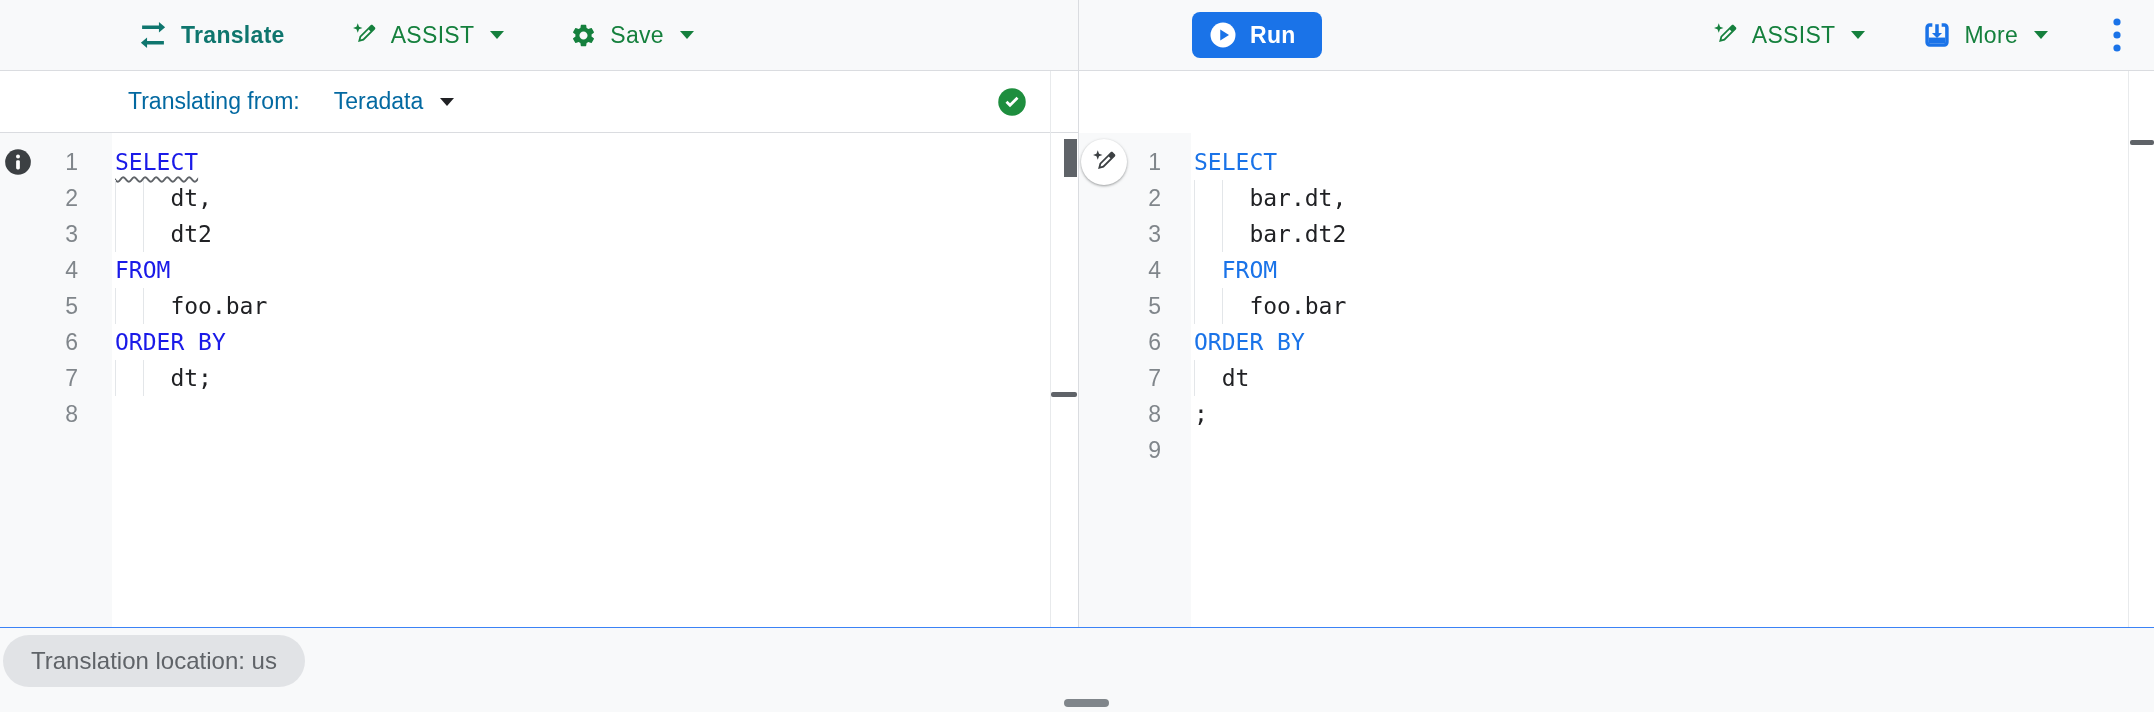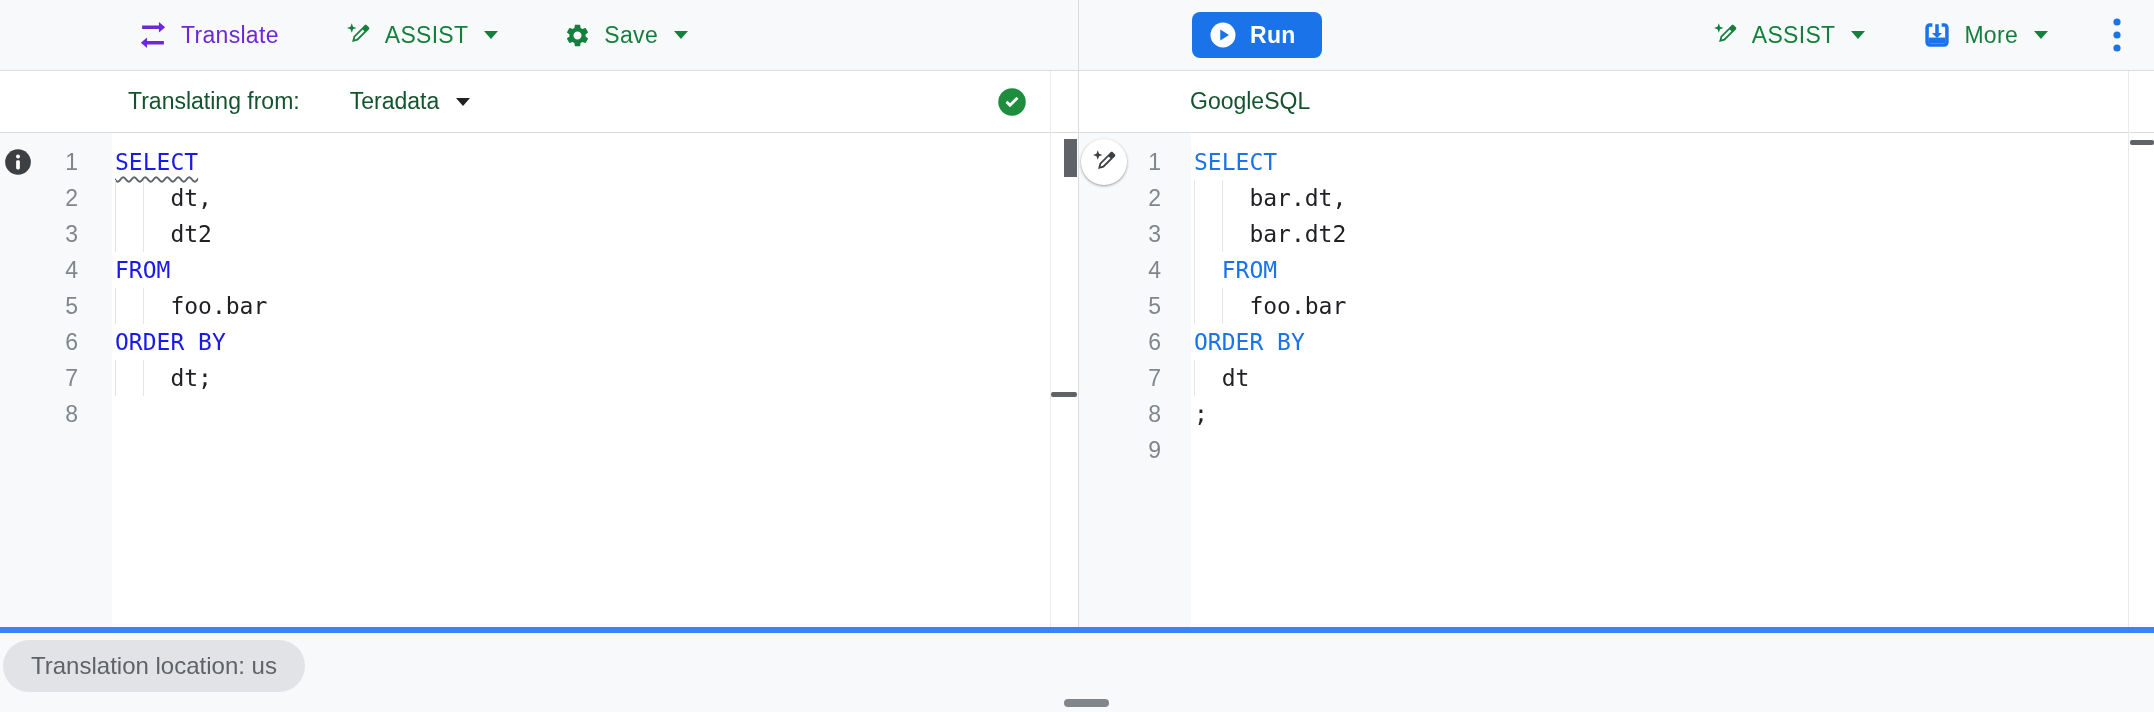--- a/index.html
+++ b/index.html
@@ -14,39 +14,39 @@
     background:#f8f9fa; border-bottom:1px solid #dadce0;
     display:flex; align-items:center;
   }
   .tb-left{ display:flex; align-items:center; gap:66px; padding-left:138px; width:1078px; flex:none; }
   .tb-right{ display:flex; align-items:center; flex:1; padding-right:26px; }
   .tb-btn{
     display:flex; align-items:center; gap:13px; cursor:pointer;
     font-size:23px; font-weight:500; letter-spacing:.3px; user-select:none;
   }
   .tb-btn.blue{ color:#15803d; }
-  .tb-btn.disabled{ color:#6d28d9; cursor:default; }
+  .tb-btn.disabled{ color:#0f766e; cursor:default;font-weight:bold; }
   .tb-btn svg{ flex:none; }
   .caret{ width:0; height:0; border-left:7px solid transparent; border-right:7px solid transparent;
           border-top:8px solid currentColor; margin-left:3px; }
   .run-btn{
     margin-left:114px; height:46px; border:none; border-radius:8px;
     background:#1a73e8; color:#fff; font-family:inherit; font-size:23px; font-weight:700;
     display:flex; align-items:center; gap:12px; padding:0 26px 0 16px; cursor:pointer; letter-spacing:.3px;
   }
   .tb-right-group{ margin-left:auto; display:flex; align-items:center; gap:58px; }
   .kebab{ display:flex; align-items:center; cursor:pointer; padding:4px; }
   
   .hdr{
     position:absolute; top:71px; height:62px; background:#fff; border-bottom:1px solid #dadce0;
-    display:flex; align-items:center; font-size:23px; color:#14532d;
+    display:flex; align-items:center; font-size:23px; color:#0369a1;
   }
   .hdr-src{ left:0; width:1078px; padding-left:128px; }
   .hdr-tgt{ left:1079px; width:1075px; padding-left:111px; }
-  .dialect{ display:flex; align-items:center; gap:14px; margin-left:50px; cursor:pointer; }
+  .dialect{ display:flex; align-items:center; gap:14px; margin-left:34px; cursor:pointer; }
   .dialect .caret{ border-top-color:#202124; border-left-width:7px; border-right-width:7px; }
   .check-wrap{ position:absolute; right:51px; top:16px; width:30px; height:30px; }
   
   .editor{
     position:absolute; top:133px; height:494px; background:#fff; overflow:hidden;
     font-family:"DejaVu Sans Mono", monospace; font-size:23px;
   }
   .editor.src{ left:0; width:1078px; }
   .editor.tgt{ left:1079px; width:1075px; }
   .gstrip{ position:absolute; left:0; top:0; bottom:0; width:112px; background:#f8f9fa; }
@@ -75,21 +75,21 @@
   .odash.d-tgt{ left:2130px; top:140px; width:24px; height:5px; }
   .wand-btn{
     position:absolute; left:1081px; top:139px; width:46px; height:46px; border-radius:50%;
     background:#fff; border:none; cursor:pointer;
     box-shadow:0 1px 3px rgba(60,64,67,.35), 0 1px 2px rgba(60,64,67,.2);
     display:flex; align-items:center; justify-content:center; z-index:5;
   }
   
   .footer{
     position:absolute; left:0; top:627px; width:2154px; height:85px;
-    background:#f8f9fa; border-top:6px solid #3b82f6;
+    background:#f8f9fa; border-top:1px solid #3b82f6;
   }
   .loc-badge{
     position:absolute; left:3px; top:7px; height:52px; border-radius:26px;
     background:#e1e3e6; color:#5f6368; font-size:24px;
     display:inline-flex; align-items:center; padding:0 28px; white-space:nowrap;
   }
   .drag-handle{
     position:absolute; left:1064px; top:699px; width:45px; height:8px;
     background:#80868b; border-radius:4px; cursor:row-resize;
   }
@@ -169,23 +169,20 @@
       <span>Teradata</span>
       <i class="caret"></i>
     </div>
     <div class="check-wrap">
       <svg width="30" height="30" viewBox="0 0 24 24">
         <circle cx="12" cy="12" r="11" fill="#1e8e3e"></circle>
         <path d="M10.4 16.2l-3.6-3.6 1.6-1.6 2 2 5.2-5.2 1.6 1.6z" fill="#fff"></path>
       </svg>
     </div>
   </div>
-  <div class="hdr hdr-tgt">
-    <span>GoogleSQL</span>
-  </div>
 
   <div class="editor src">
     <div class="gstrip"></div>
     <div class="info-badge">
       <svg width="28" height="28" viewBox="0 0 24 24">
         <circle cx="12" cy="12" r="11" fill="#3c4043"></circle>
         <circle cx="12" cy="7.2" r="1.7" fill="#fff"></circle>
         <rect x="10.4" y="10.4" width="3.2" height="8" rx="1.2" fill="#fff"></rect>
       </svg>
     </div>

